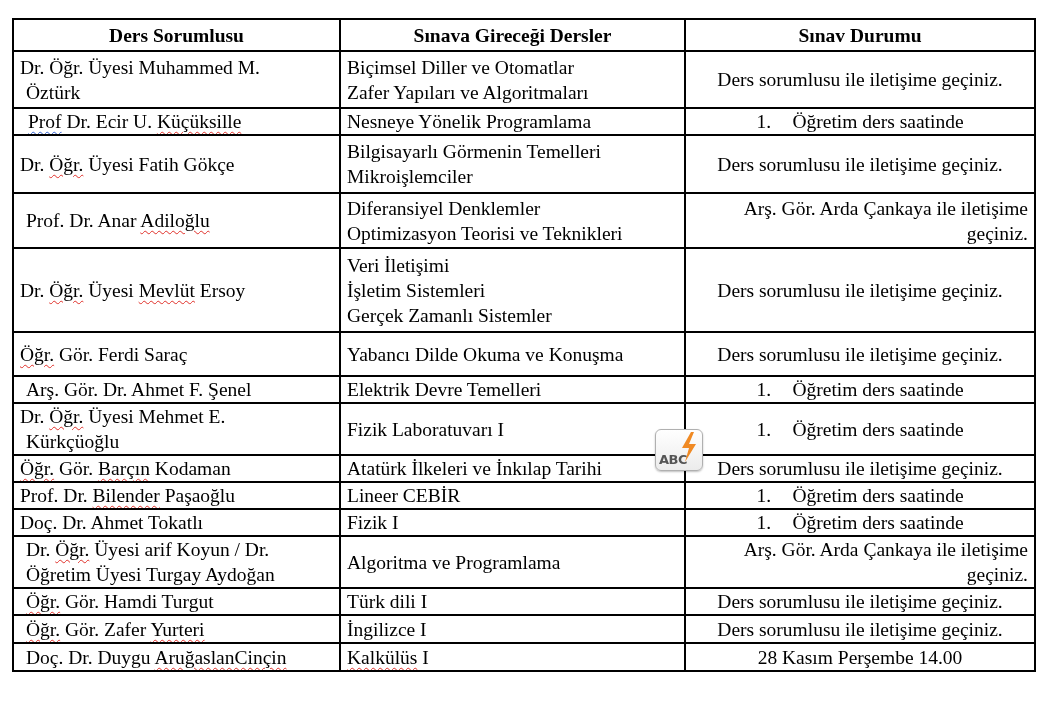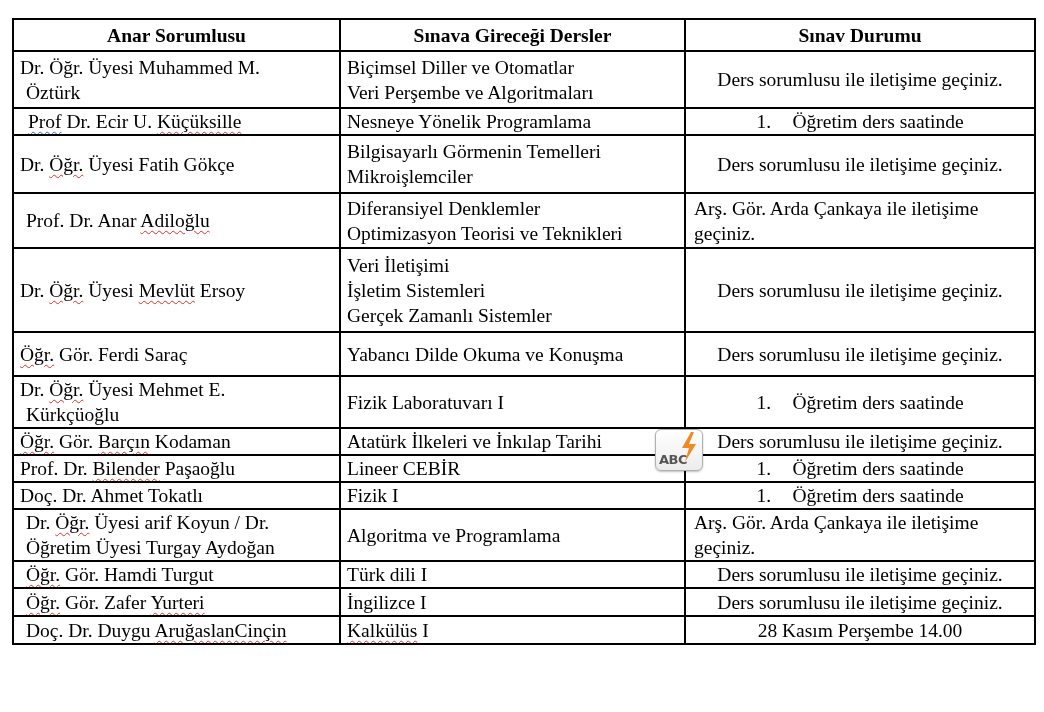--- a/index.html
+++ b/index.html
@@ -33,21 +33,21 @@
     }
     table.exam-table th {
       font-weight: bold;
       text-align: center;
       height: 28px;
     }
     col.c1 { width: 327px; }
     col.c2 { width: 345px; }
     col.c3 { width: 350px; }
     td.status { text-align: center; padding: 0 4px; }
-    td.status.left { text-align: left; padding-left: 8px; }
+    td.status.left { text-align: right; padding-left: 8px; }
     td.course { padding-left: 10px; }
     .line { display: block; white-space: nowrap; }
     .indent { padding-left: 6px; }
     .sq {
       text-decoration: underline wavy #e0302a;
       text-decoration-thickness: 1px;
       text-underline-offset: 3px;
     }
     .sq-blue {
       text-decoration: underline wavy #3060d0;
@@ -83,35 +83,35 @@
 <body>
 
 <table class="exam-table">
   <colgroup>
       <col class="c1">
       <col class="c2">
       <col class="c3">
     </colgroup>
   <thead>
     <tr style="height:32px">
-      <th>Anar Sorumlusu</th>
+      <th>Ders Sorumlusu</th>
       <th>Sınava Gireceği Dersler</th>
       <th>Sınav Durumu</th>
     </tr>
   </thead>
   <tbody>
 
     <tr style="height:57px">
       <td>
         <span class="line"><span>Dr. Öğr. Üyesi Muhammed M.</span></span>
         <span class="line indent">Öztürk</span>
       </td>
       <td class="course">
         <span class="line">Biçimsel Diller ve Otomatlar</span>
-        <span class="line">Veri Perşembe ve Algoritmaları</span>
+        <span class="line">Zafer Yapıları ve Algoritmaları</span>
       </td>
       <td class="status">Ders sorumlusu ile iletişime geçiniz.</td>
     </tr>
 
     <tr style="height:25px">
       <td><span class="sq-blue">Prof</span> Dr. Ecir U. <span class="sq">Küçüksille</span></td>
       <td class="course">Nesneye Yönelik Programlama</td>
       <td class="status numbered">
         <span class="num">1.</span><span>Öğretim ders saatinde</span>
       </td>
@@ -148,20 +148,27 @@
       </td>
       <td class="status">Ders sorumlusu ile iletişime geçiniz.</td>
     </tr>
 
     <tr style="height:44px">
       <td><span class="sq">Öğr.</span> Gör. Ferdi Saraç</td>
       <td class="course">Yabancı Dilde Okuma ve Konuşma</td>
       <td class="status">Ders sorumlusu ile iletişime geçiniz.</td>
     </tr>
 
+    <tr style="height:25px">
+      <td><span class="indent">Arş. Gör. Dr. Ahmet F. Şenel</span></td>
+      <td class="course">Elektrik Devre Temelleri</td>
+      <td class="status numbered">
+        <span class="num">1.</span><span>Öğretim ders saatinde</span>
+      </td>
+    </tr>
 
     <tr style="height:51px">
       <td>
         <span class="line">Dr. <span class="sq">Öğr.</span> Üyesi Mehmet E.</span>
         <span class="line indent">Kürkçüoğlu</span>
       </td>
       <td class="course">Fizik Laboratuvarı I</td>
       <td class="status numbered">
         <span class="num">1.</span><span>Öğretim ders saatinde</span>
       </td>

